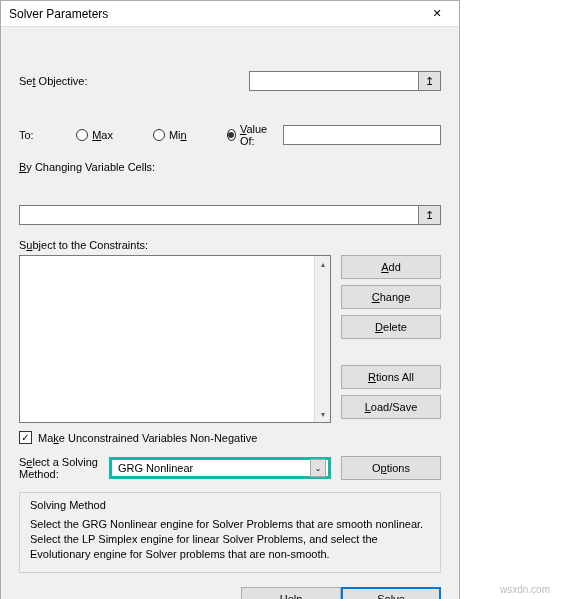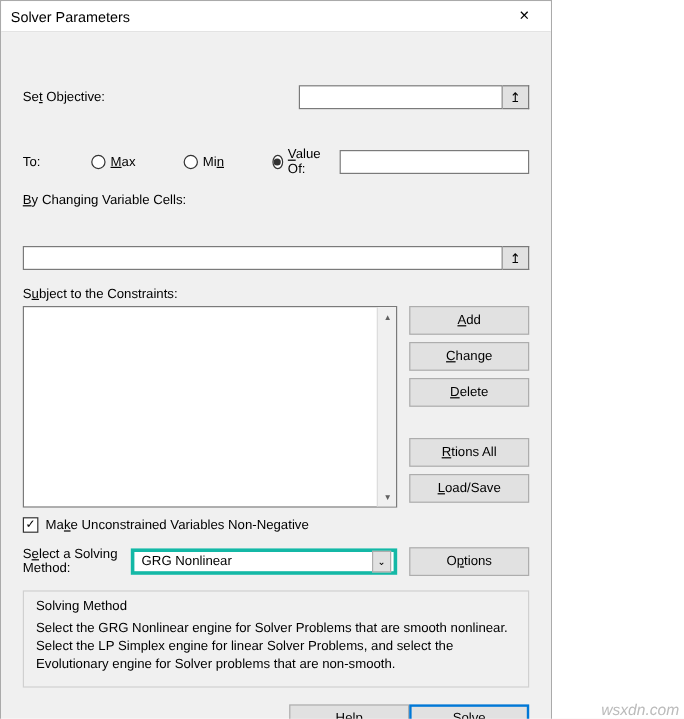--- a/index.html
+++ b/index.html
@@ -34,21 +34,21 @@
     .method-row { display: flex; align-items: center; gap: 10px; margin-bottom: 12px; }
     .method-lbl { width: 80px; }
     .select { flex: 1; height: 22px; border: 3px solid #14b8a6; background: #fff; display: flex; align-items: center; justify-content: space-between; padding: 0 2px 0 6px; }
     .select-arrow { width: 16px; height: 18px; border: 1px solid #adadad; background: #e1e1e1; display: flex; align-items: center; justify-content: center; font-size: 8px; }
     .groupbox { border: 1px solid #d0d0d0; background: #f0f0f0; padding: 20px 10px 10px 10px; margin-bottom: 14px; position: relative; }
     .groupbox-title { position: relative; top: -14px; background: #f0f0f0; display: inline-block; padding: 0 4px; margin-left: -4px; }
     .groupbox-text { margin-top: -8px; line-height: 1.35; }
     .footer { display: flex; justify-content: flex-end; }
     .footer-right { display: flex; gap: 12px; }
     .footer .btn { width: 100px; }
-    .watermark { position: absolute; right: 4px; top: 584px; font-size: 13px; color: #bbb; font-style: italic; }
+    .watermark { position: absolute; right: 20px; top: 584px; font-size: 10px; color: #bbb; }
   </style>
 </head>
 <body>
 
 <div class="dialog">
   <div class="titlebar">
     <span class="titlebar-title">Solver Parameters</span>
     <div class="close-x">
         <span>✕</span>
       </div>

